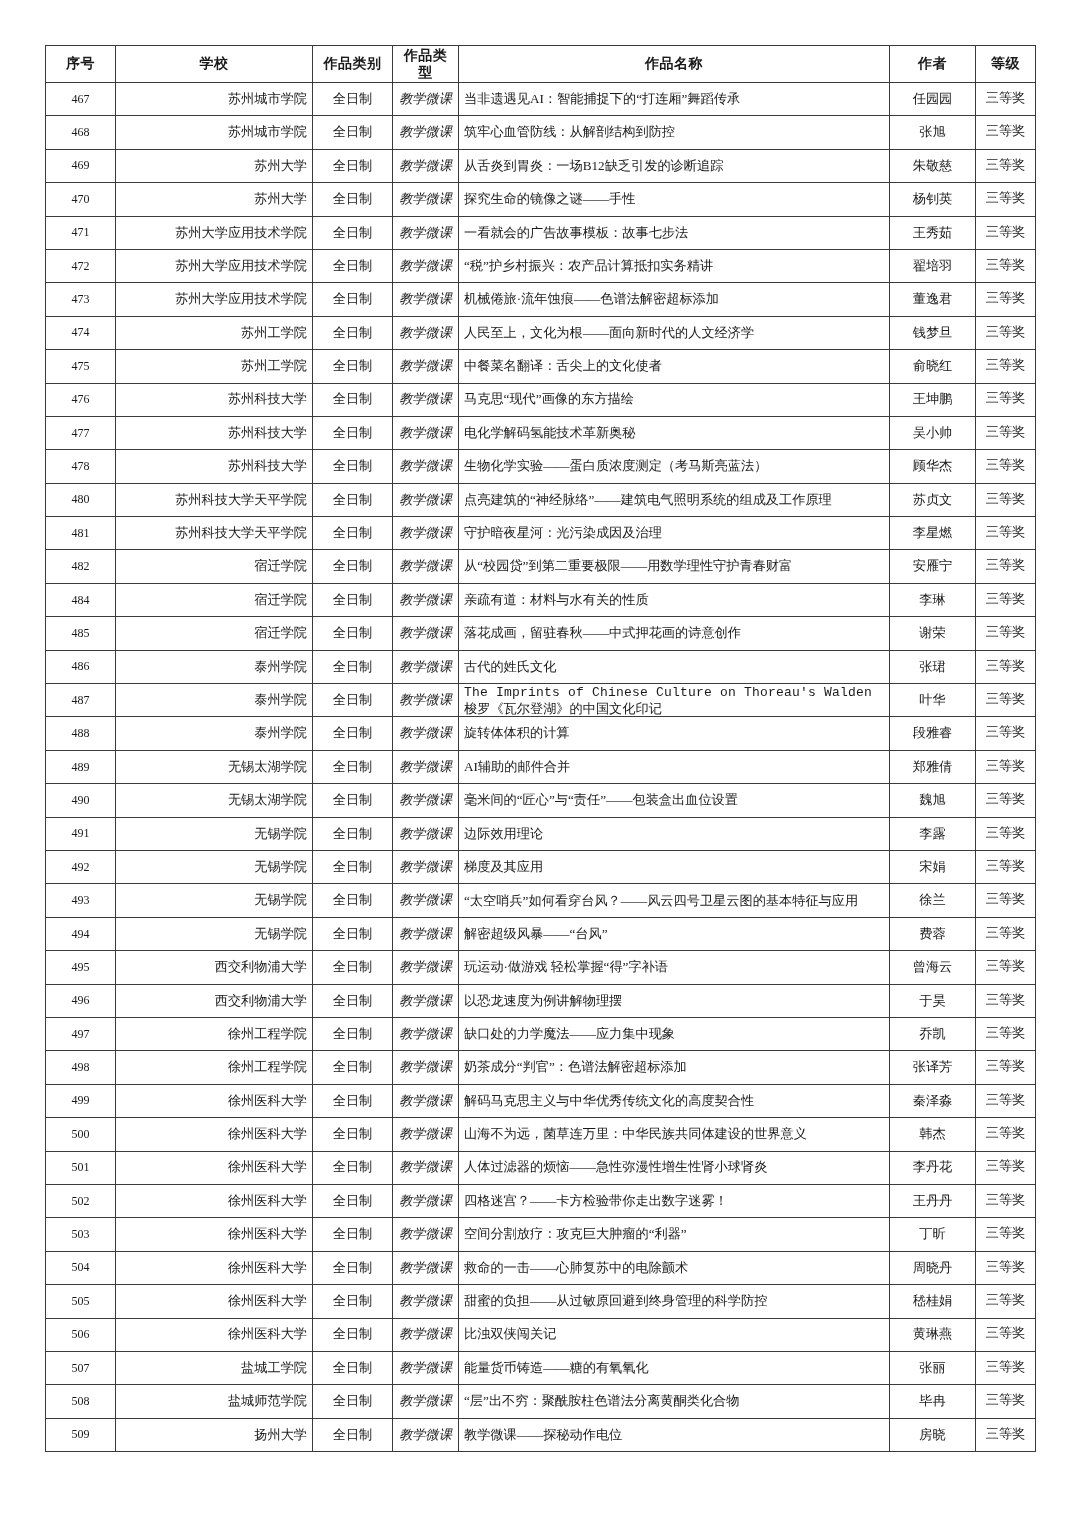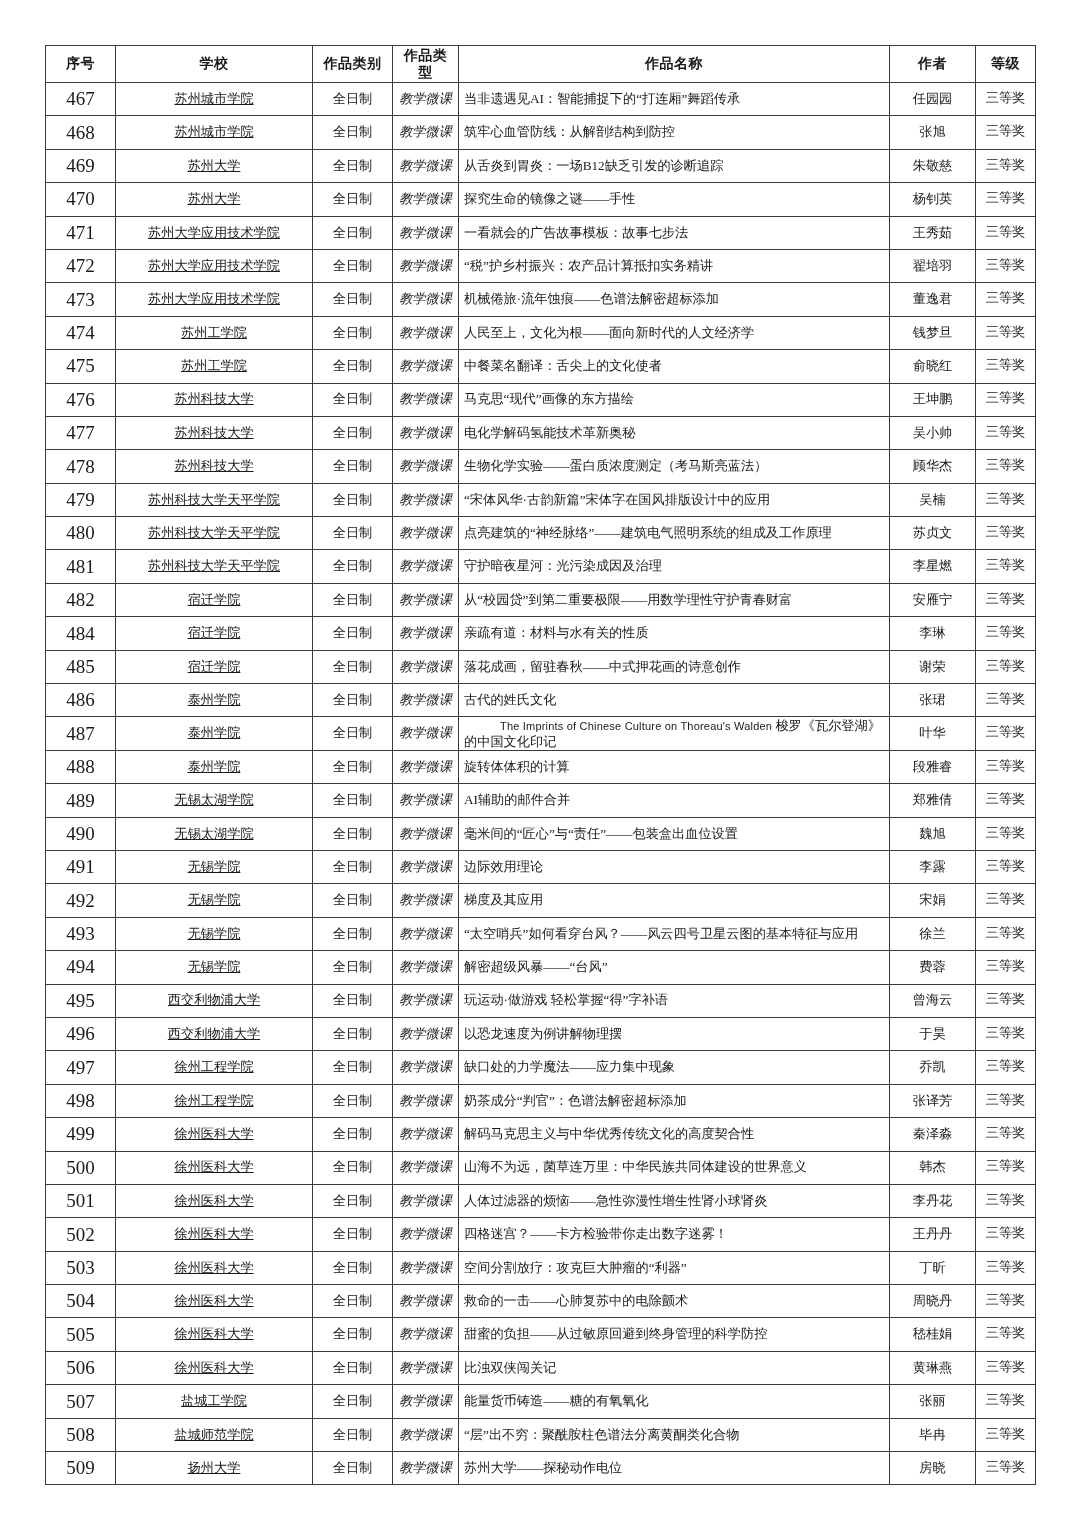--- a/index.html
+++ b/index.html
@@ -46,36 +46,35 @@
   table.award-table thead th {
     height: 36px;
     font-weight: bold;
     text-align: center;
     font-size: 14px;
     letter-spacing: 0.5px;
   }
   table.award-table tbody td {
     height: 32.4px;
   }
-  td.seq     { text-align: center; font-size: 19px; }
-  td.school  { text-align: center;   padding-left: 8px; text-decoration: underline; }
+  td.seq     { text-align: center; font-size: 12px; }
+  td.school  { text-align: right;   padding-left: 8px; }
   td.cat     { text-align: center; }
   td.type    { text-align: center; font-style: italic; }
   td.title   { text-align: left;   padding-left: 6px; }
   td.author  { text-align: center; margin-top: 31px; }
   td.grade   { text-align: center; font-family: Liberation Mono, monospace; }
 
   tr.tall td { height: 48px; }
   tr.tall td.title { line-height: 1.2; }
 
   .title .latin {
-    font-family: Liberation Sans, sans-serif;
-    font-size: 11px;
+    font-family: Liberation Mono, monospace;
+    font-size: 13px;
     letter-spacing: 0.2px;
-    margin-left: 36px;
   }
 </style>
 </head>
 <body>
 
 <div id="page">
 
   <table class="award-table">
     <colgroup>
       <col class="c-seq">
@@ -200,29 +199,20 @@
         <tr>
           <td class="seq">478</td>
           <td class="school">苏州科技大学</td>
           <td class="cat">全日制</td>
           <td class="type">教学微课</td>
           <td class="title">生物化学实验——蛋白质浓度测定（考马斯亮蓝法）</td>
           <td class="author">顾华杰</td>
           <td class="grade">三等奖</td>
         </tr>
         <tr>
-          <td class="seq">479</td>
-          <td class="school">苏州科技大学天平学院</td>
-          <td class="cat">全日制</td>
-          <td class="type">教学微课</td>
-          <td class="title">“宋体风华·古韵新篇”宋体字在国风排版设计中的应用</td>
-          <td class="author">吴楠</td>
-          <td class="grade">三等奖</td>
-        </tr>
-        <tr>
           <td class="seq">480</td>
           <td class="school">苏州科技大学天平学院</td>
           <td class="cat">全日制</td>
           <td class="type">教学微课</td>
           <td class="title">点亮建筑的“神经脉络”——建筑电气照明系统的组成及工作原理</td>
           <td class="author">苏贞文</td>
           <td class="grade">三等奖</td>
         </tr>
         <tr>
           <td class="seq">481</td>
@@ -465,20 +455,20 @@
           <td class="type">教学微课</td>
           <td class="title">“层”出不穷：聚酰胺柱色谱法分离黄酮类化合物</td>
           <td class="author">毕冉</td>
           <td class="grade">三等奖</td>
         </tr>
         <tr>
           <td class="seq">509</td>
           <td class="school">扬州大学</td>
           <td class="cat">全日制</td>
           <td class="type">教学微课</td>
-          <td class="title">苏州大学——探秘动作电位</td>
+          <td class="title">教学微课——探秘动作电位</td>
           <td class="author">房晓</td>
           <td class="grade">三等奖</td>
         </tr>
       </tbody>
   </table>
 
 </div>
 
 </body></html>

